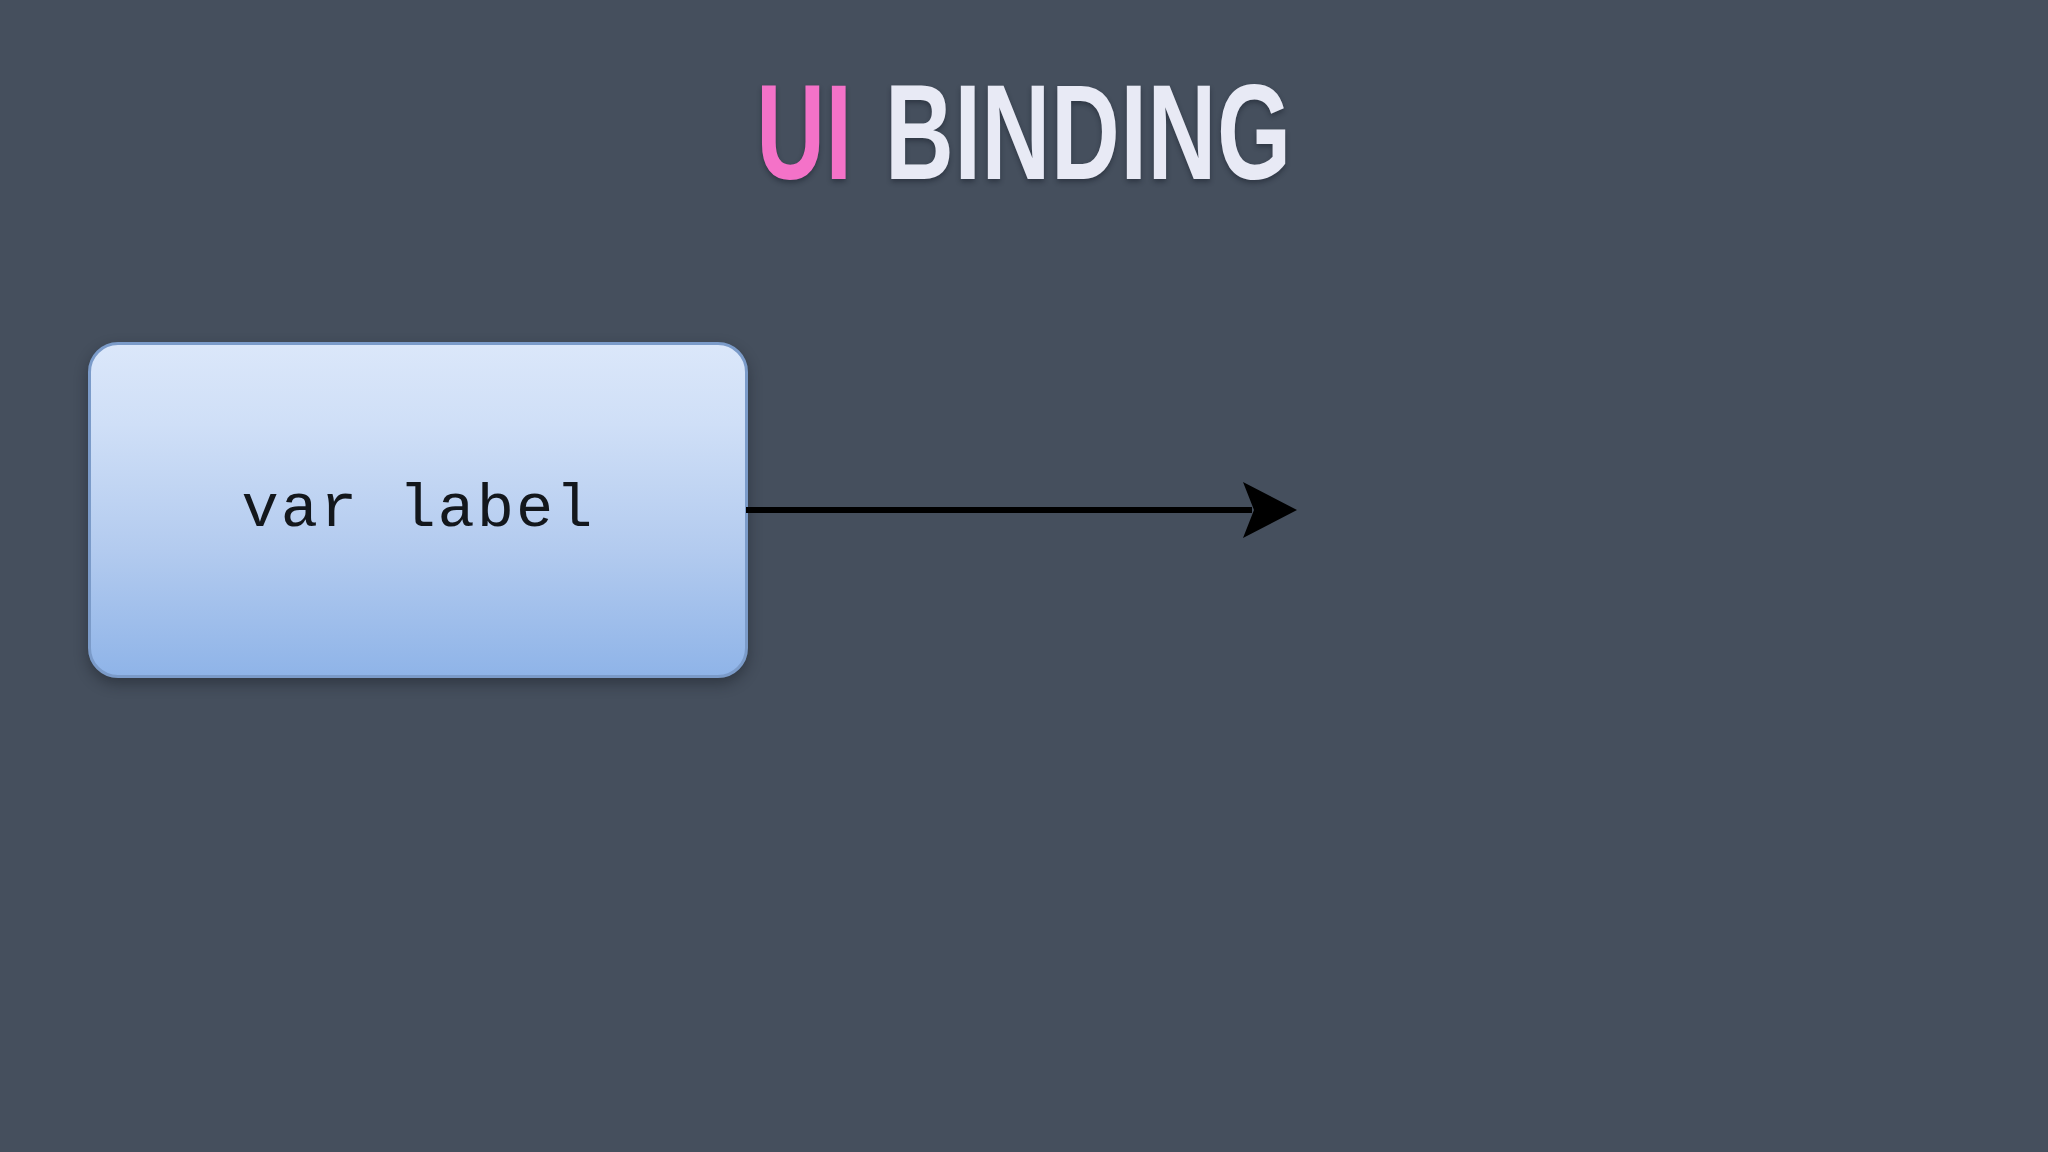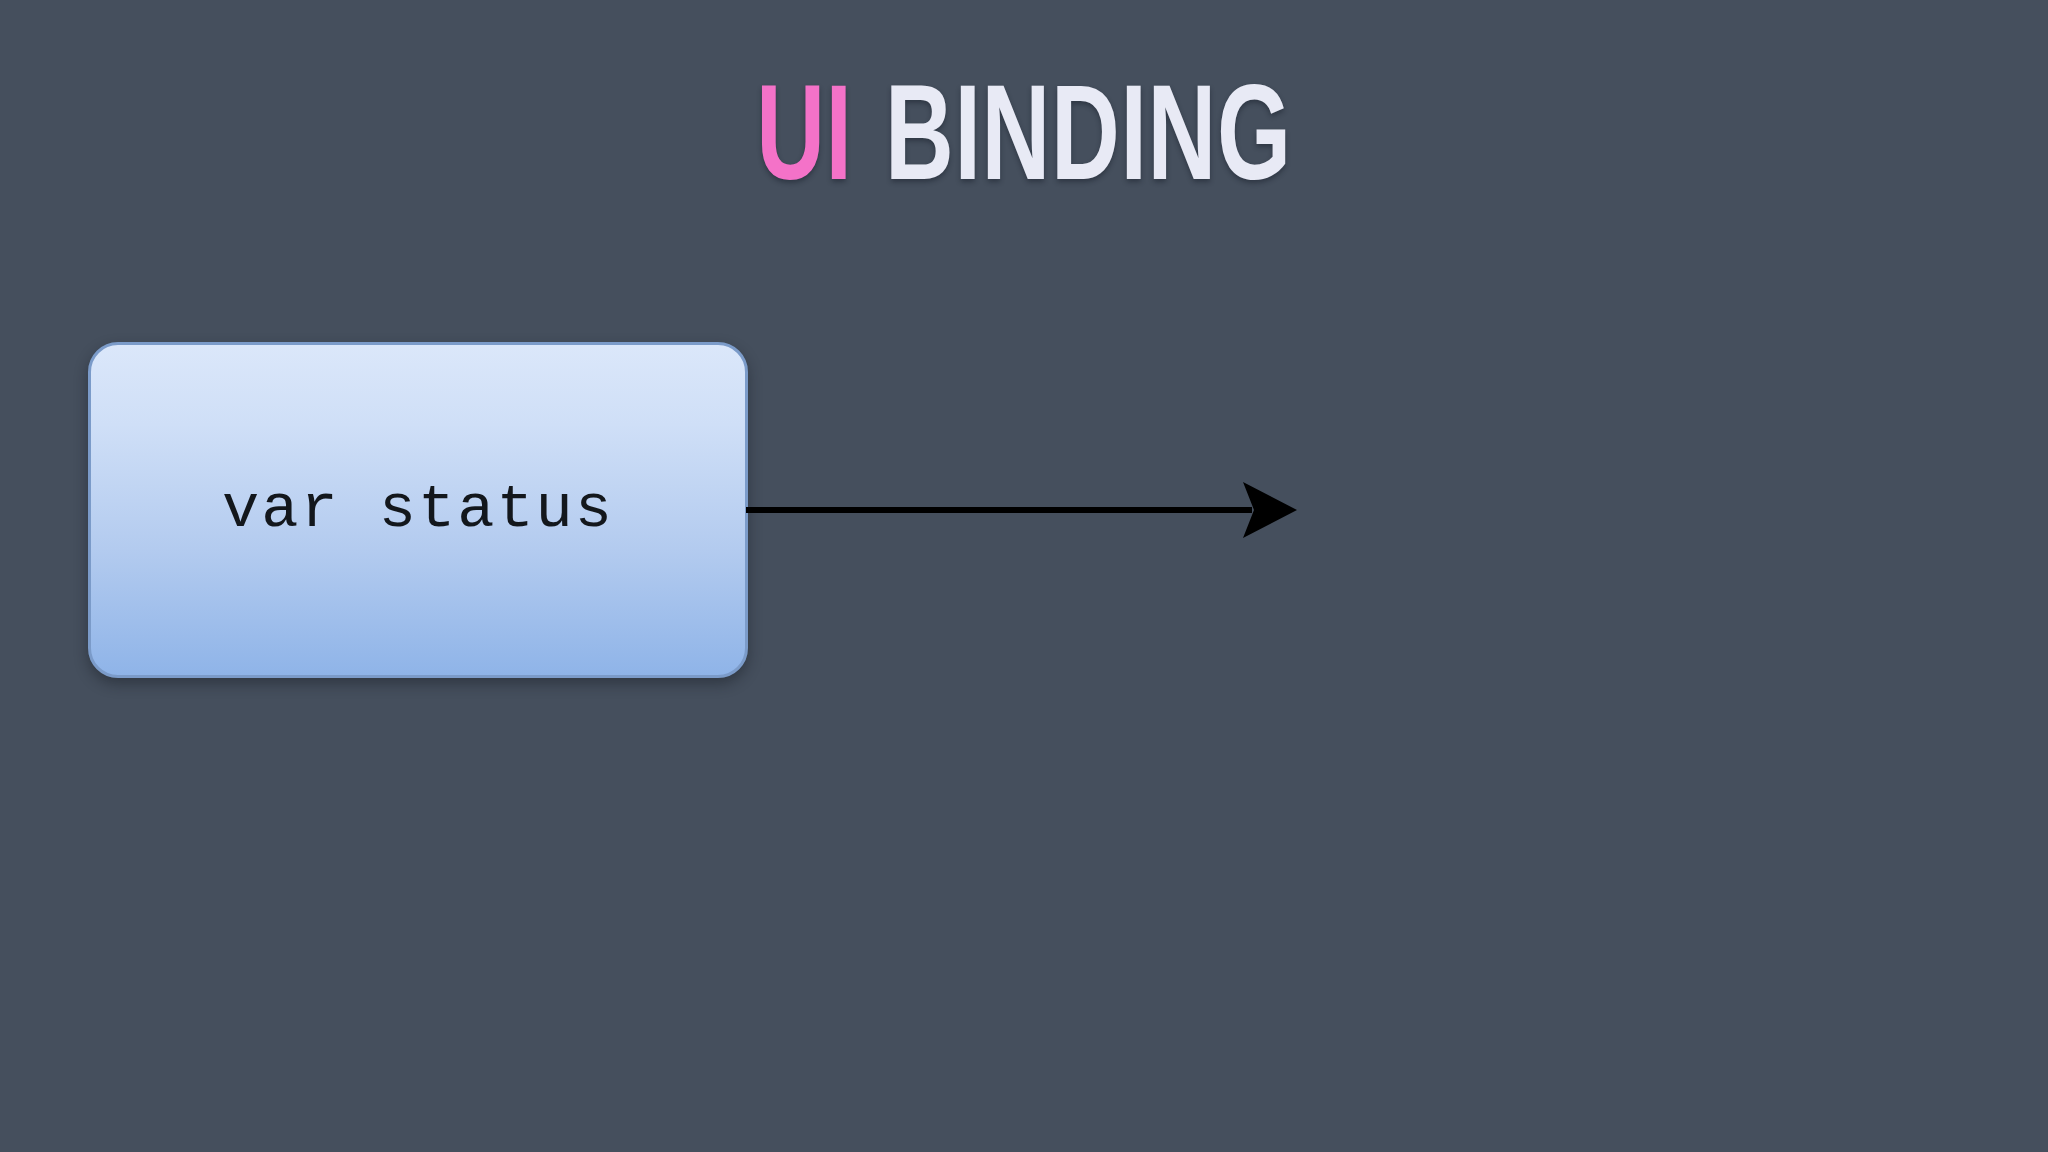--- a/index.html
+++ b/index.html
@@ -100,21 +100,21 @@
 </head>
 <body>
 
 <div id="stage">
 
   <div id="title">
     <span class="t-ui">UI</span><span class="t-gap"></span><span class="t-binding">BINDING</span>
   </div>
 
   <div class="node" id="node-source">
-    <span class="node-label">var status</span>
+    <span class="node-label">var label</span>
   </div>
 
 
   <svg id="edge-binding" viewBox="0 0 570 110">
     <line x1="6" y1="50" x2="512" y2="50" stroke="#000000" stroke-width="6" stroke-linecap="butt"></line>
     <path d="M 503 22 L 557 50 L 503 78 L 514 50 Z" fill="#000000"></path>
   </svg>
 
 </div>
 

